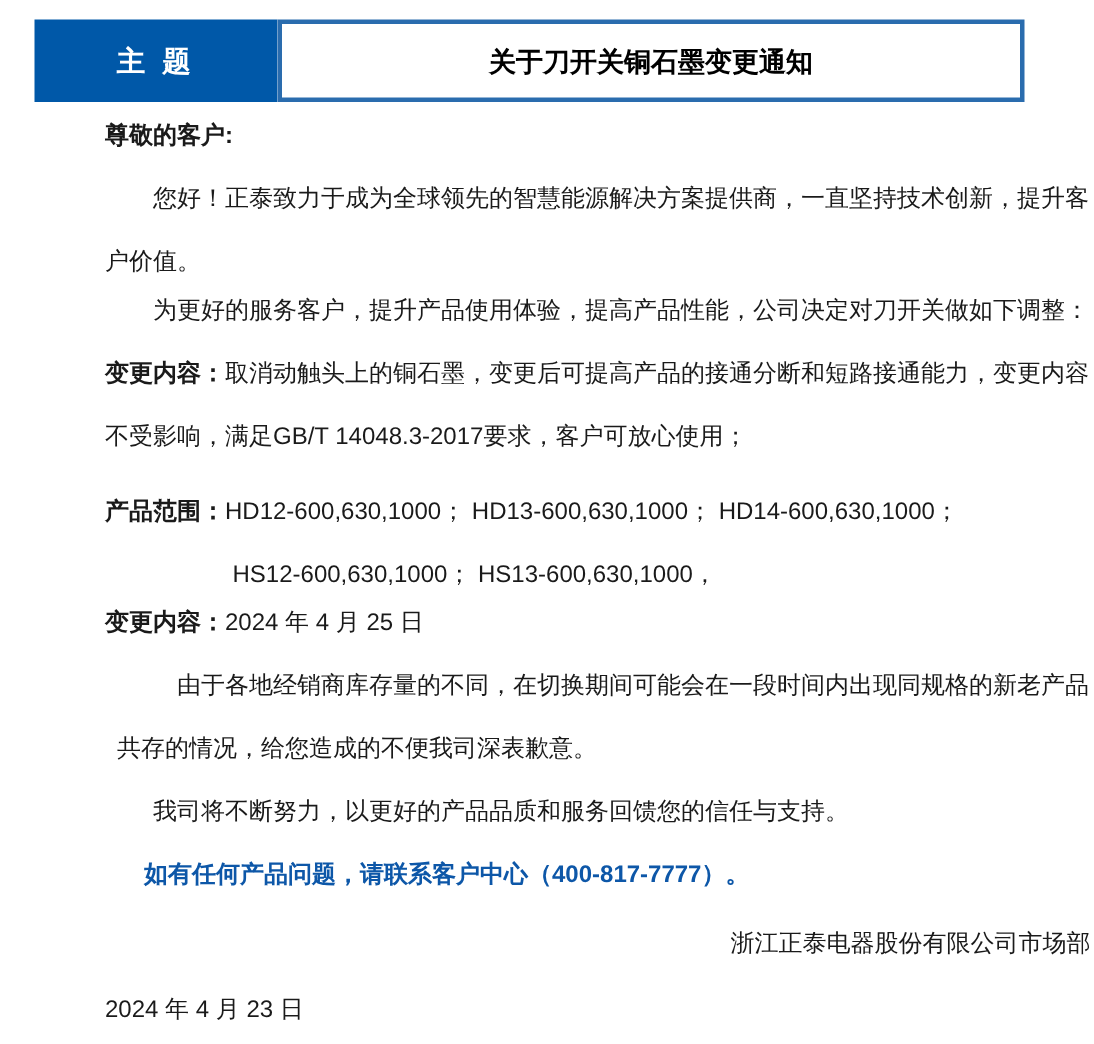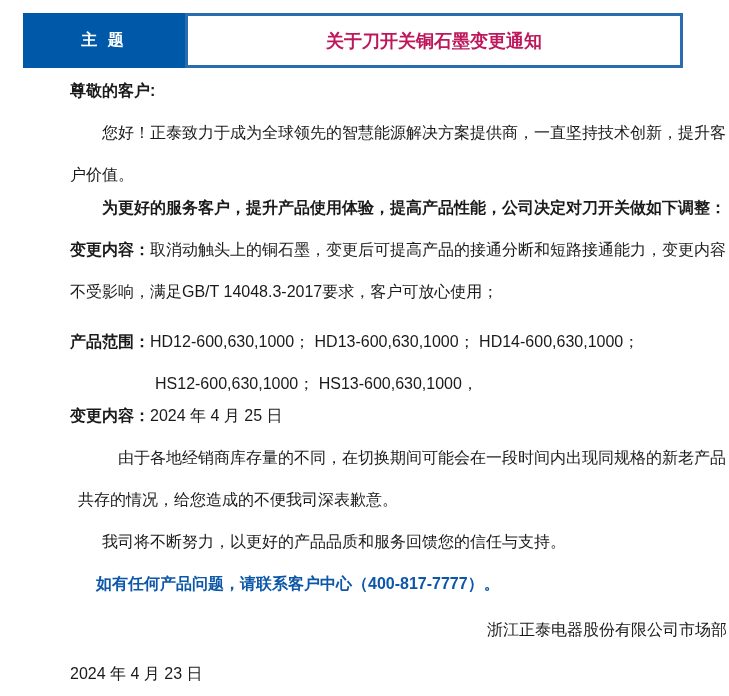--- a/index.html
+++ b/index.html
@@ -13,43 +13,43 @@
     width:729px;height:696px;
     background:#ffffff;
     position:relative;overflow:hidden;
     font-family:"Liberation Sans","DejaVu Sans",sans-serif;
     color:var(--text-color);
   }
   
   .header{position:absolute;top:13px;left:23px;display:flex;}
   .subject-badge{
     width:162px;height:55px;background:var(--primary-blue);
-    color:#ffffff;font-weight:bold;font-size:16px;letter-spacing:3px;
+    color:#ffffff;font-weight:bold;font-size:19px;letter-spacing:3px;
     display:flex;align-items:center;justify-content:center;
   }
   .title-box{
     width:498px;height:55px;box-sizing:border-box;
     border:3px solid var(--border-blue);background:#ffffff;
     display:flex;align-items:center;justify-content:center;
-    font-weight:bold;font-size:18px;color:#be185d;
+    font-weight:bold;font-size:18px;color:#000000;
   }
   
   .doc{
     position:absolute;top:70px;left:0;width:729px;box-sizing:border-box;
     padding:0 50px 0 22px;
     font-size:16px;line-height:42px;margin-left:48px;
   }
   .row{white-space:nowrap;}
   .b{font-weight:bold;}
   .indent2{padding-left:32px;}
   .indent-contact{padding-left:26px;}
   .indent-inv1{padding-left:48px;}
   .indent-inv2{padding-left:8px;}
   .indent-ps2{padding-left:85px;}
-  .r-adjust-intro{margin-top:-9px;font-weight:bold;}
+  .r-adjust-intro{margin-top:-9px;}
   .r-product-scope{margin-top:8px;}
   .r-change-time{margin-top:-10px;}
   .r-signature{margin-top:4px;text-align:right;}
   .r-date{margin-top:2px;text-align:left;padding-right:12px;}
   .contact{color:var(--notice-blue);font-weight:bold;}
 </style>
 </head>
 <body>
 
 <div class="header">

